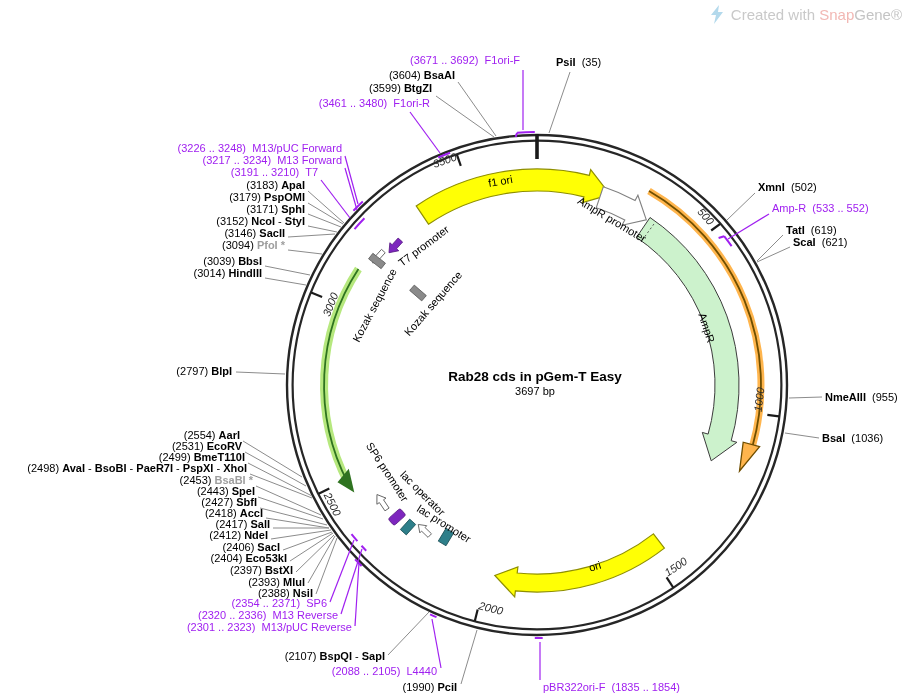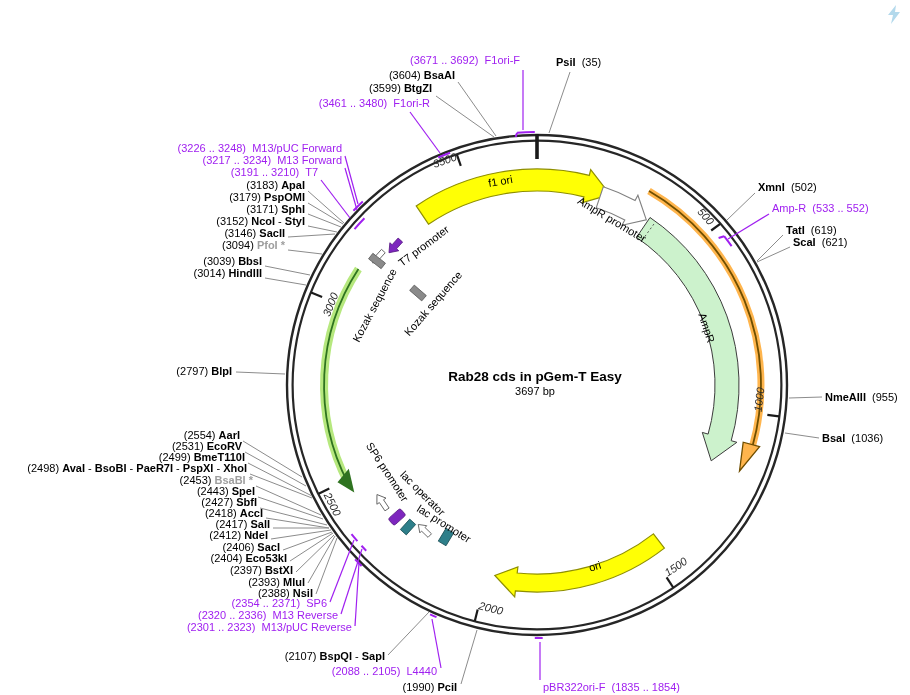--- a/index.html
+++ b/index.html
@@ -25,20 +25,23 @@
 </style>
 </head>
 <body>
 
 <div id="canvas">
 
   <div id="watermark">
     <svg width="15" height="19" viewBox="0 0 15 19">
       <polygon points="9,0 1,10 6,10 4,19 13,7 8,7" fill="#b3d9ec"></polygon>
     </svg>
+    <span>
+      <span>Created with </span><span class="snap">Snap</span><span class="gene">Gene®</span>
+    </span>
   </div>
 
   <svg id="map" width="910" height="695" viewBox="0 0 910 695">
 
     <circle cx="537" cy="385" r="250" fill="none" stroke="#262626" stroke-width="2.4"></circle>
     <circle cx="537" cy="385" r="244.4" fill="none" stroke="#262626" stroke-width="2.2"></circle>
 
     <line x1="537" y1="134" x2="537" y2="159" stroke="#1a1a1a" stroke-width="3.6"></line>
 
     <path d="M416.2,205.9 A216,216 0 0 1 589.3,175.4 L590.7,169.6 L610.1,194.6 L582.5,202.6 L583.9,196.8 A194,194 0 0 0 428.5,224.2 Z" fill="#FFFF05" stroke="#8f8f00" stroke-width="1.2"></path>

